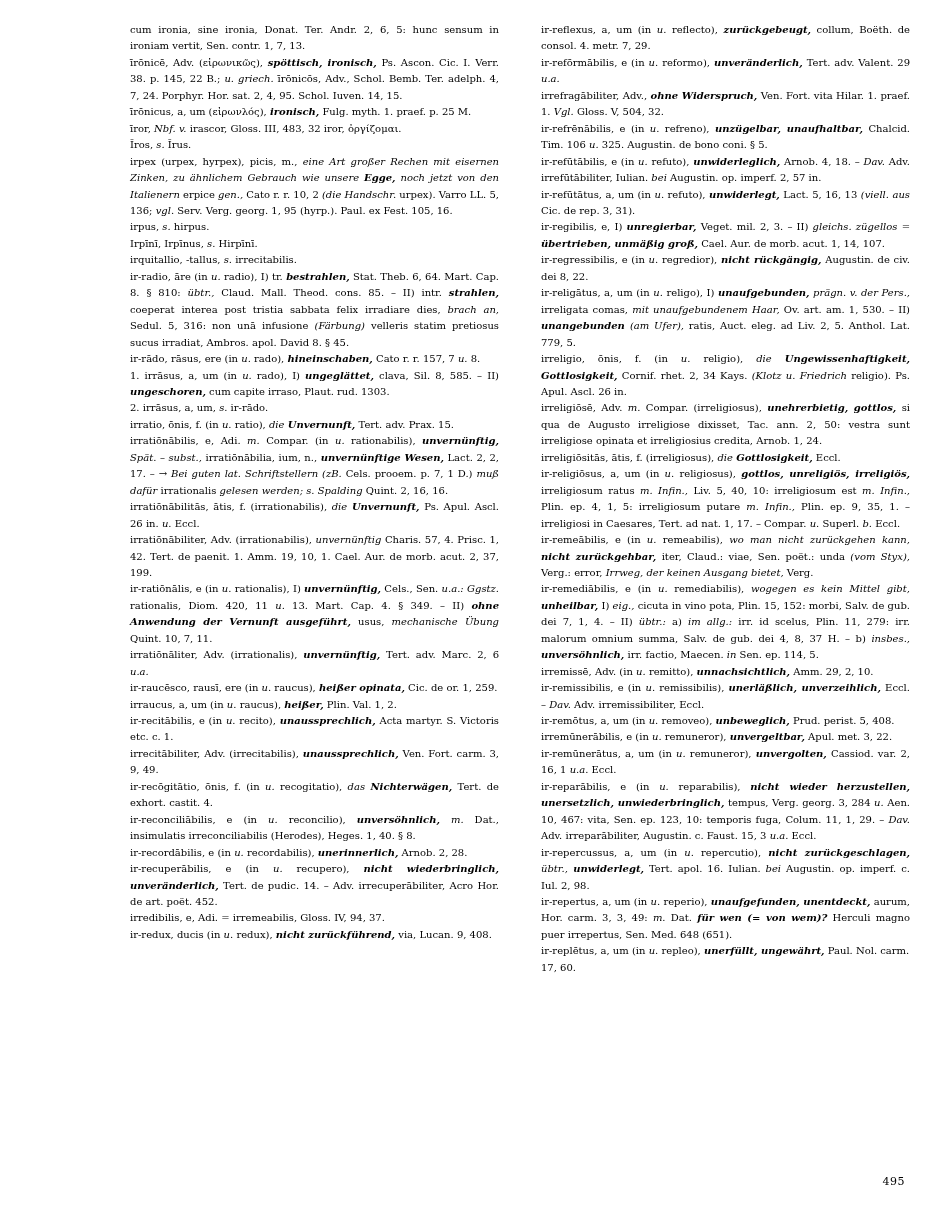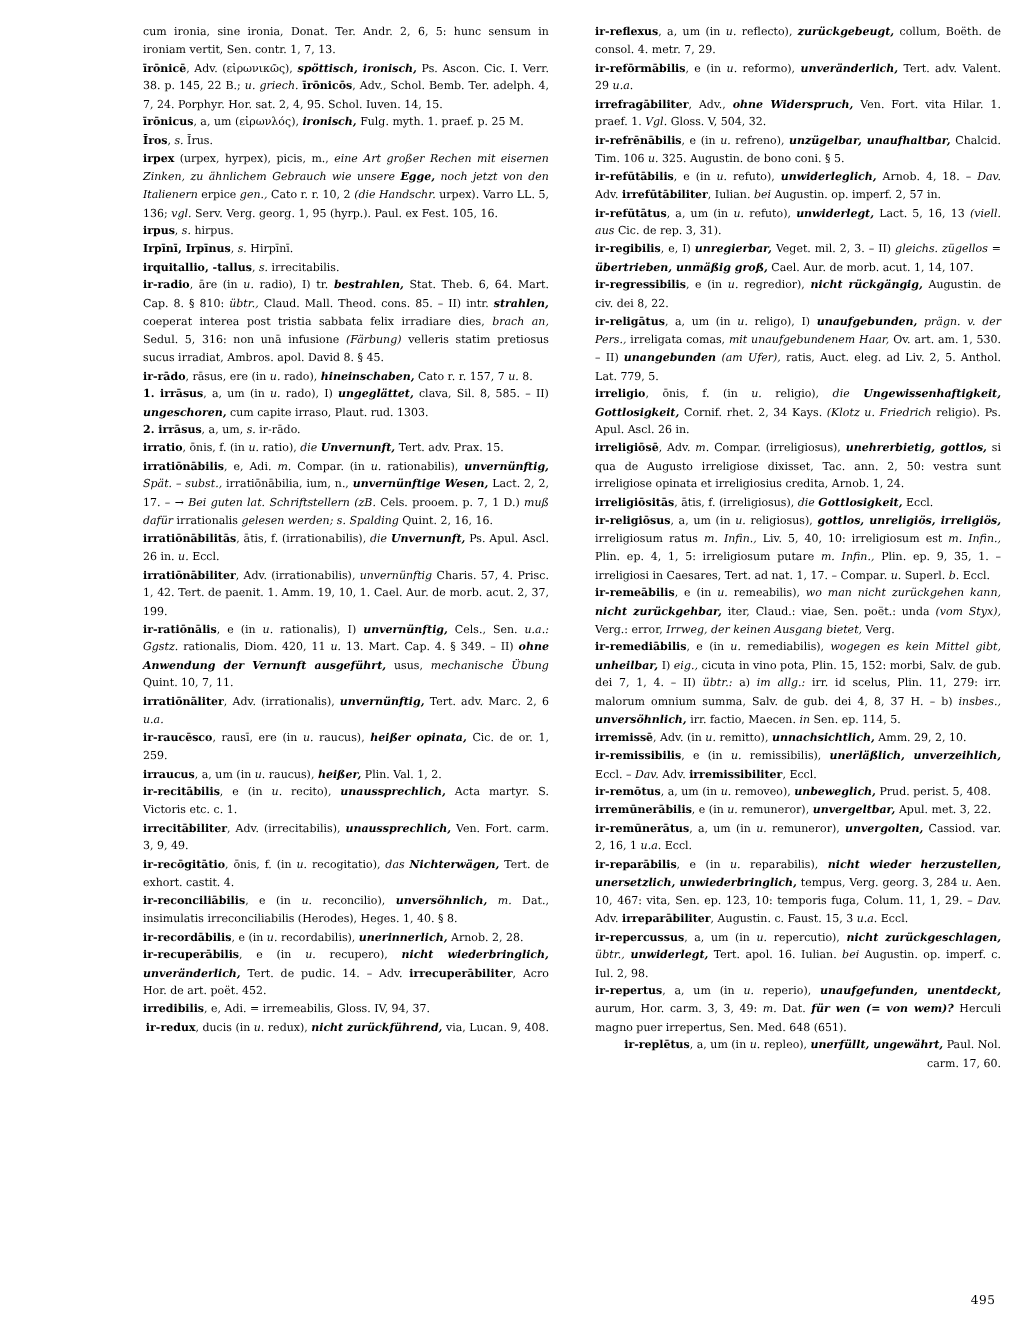--- a/index.html
+++ b/index.html
@@ -36,23 +36,23 @@
     text-justify: inter-word;
     hyphens: manual;
     margin-left: 20px;
   }
   .entry {
     margin: 0;
     padding: 0;
     text-indent: 0;
     text-align: justify;
   }
-  .entry:last-child { text-align: right; }
+  .entry:last-child { text-align: left; }
   .hw {
-    font-weight: bold;
+    font-weight: normal;
   }
   .g {
     font-weight: bold;
     font-style: italic;
   }
   .it {
     font-style: italic;
   }
   .gk {
     font-family: "DejaVu Serif", serif;
@@ -68,20 +68,21 @@
 </head>
 <body>
 
 <div class="page">
 
   <div class="columns">
     <div class="col" id="col-left">
         <p class="entry"><span>cum ironia, sine ironia, Donat. Ter. Andr. 2, 6, 5: hunc sensum in ironiam vertit, Sen. contr. 1, 7, 13.</span></p>
         <p class="entry"><span class="hw">īrōnicē</span><span>, Adv. (</span><span class="gk">εἰρωνικῶς</span><span>), </span><span class="g">spöttisch, ironisch,</span><span> Ps. Ascon. Cic. I. Verr. 38. p. 145, 22 B.; </span><span class="it">u. griech.</span><span> </span><span class="hw">īrōnicōs</span><span>, Adv., Schol. Bemb. Ter. adelph. 4, 7, 24. Porphyr. Hor. sat. 2, 4, 95. Schol. Iuven. 14, 15.</span></p>
         <p class="entry"><span class="hw">īrōnicus</span><span>, a, um (</span><span class="gk">εἰρωνλός</span><span>), </span><span class="g">ironisch,</span><span> Fulg. myth. 1. praef. p. 25 M.</span></p>
+        <p class="entry"><span class="hw">īror</span><span>, </span><span class="it">Nbf. v.</span><span> irascor, Gloss. III, 483, 32 iror, </span><span class="gk">ὀργίζομαι</span><span>.</span></p>
         <p class="entry"><span class="hw">Īros</span><span>, </span><span class="it">s.</span><span> Īrus.</span></p>
         <p class="entry"><span class="hw">irpex</span><span> (urpex, hyrpex), picis, m., </span><span class="it">eine Art großer Rechen mit eisernen Zinken, zu ähnlichem Gebrauch wie unsere </span><span class="g">Egge,</span><span class="it"> noch jetzt von den Italienern</span><span> erpice </span><span class="it">gen.,</span><span> Cato r. r. 10, 2 </span><span class="it">(die Handschr.</span><span> urpex). Varro LL. 5, 136; </span><span class="it">vgl.</span><span> Serv. Verg. georg. 1, 95 (hyrp.). Paul. ex Fest. 105, 16.</span></p>
         <p class="entry"><span class="hw">irpus</span><span>, </span><span class="it">s.</span><span> hirpus.</span></p>
         <p class="entry"><span class="hw">Irpīnī, Irpīnus</span><span>, </span><span class="it">s.</span><span> Hirpīnī.</span></p>
         <p class="entry"><span class="hw">irquitallio, -tallus</span><span>, </span><span class="it">s.</span><span> irrecitabilis.</span></p>
         <p class="entry"><span class="hw">ir-radio</span><span>, āre (in </span><span class="it">u.</span><span> radio), I) tr. </span><span class="g">bestrahlen,</span><span> Stat. Theb. 6, 64. Mart. Cap. 8. § 810: </span><span class="it">übtr.,</span><span> Claud. Mall. Theod. cons. 85. – II) intr. </span><span class="g">strahlen,</span><span> coeperat interea post tristia sabbata felix irradiare dies, </span><span class="it">brach an,</span><span> Sedul. 5, 316: non unā infusione </span><span class="it">(Färbung)</span><span> velleris statim pretiosus sucus irradiat, Ambros. apol. David 8. § 45.</span></p>
         <p class="entry"><span class="hw">ir-rādo</span><span>, rāsus, ere (in </span><span class="it">u.</span><span> rado), </span><span class="g">hineinschaben,</span><span> Cato r. r. 157, 7 </span><span class="it">u.</span><span> 8.</span></p>
         <p class="entry"><span class="hw">1. irrāsus</span><span>, a, um (in </span><span class="it">u.</span><span> rado), I) </span><span class="g">ungeglättet,</span><span> clava, Sil. 8, 585. – II) </span><span class="g">ungeschoren,</span><span> cum capite irraso, Plaut. rud. 1303.</span></p>
         <p class="entry"><span class="hw">2. irrāsus</span><span>, a, um, </span><span class="it">s.</span><span> ir-rādo.</span></p>
         <p class="entry"><span class="hw">irratio</span><span>, ōnis, f. (in </span><span class="it">u.</span><span> ratio), </span><span class="it">die </span><span class="g">Unvernunft,</span><span> Tert. adv. Prax. 15.</span></p>

